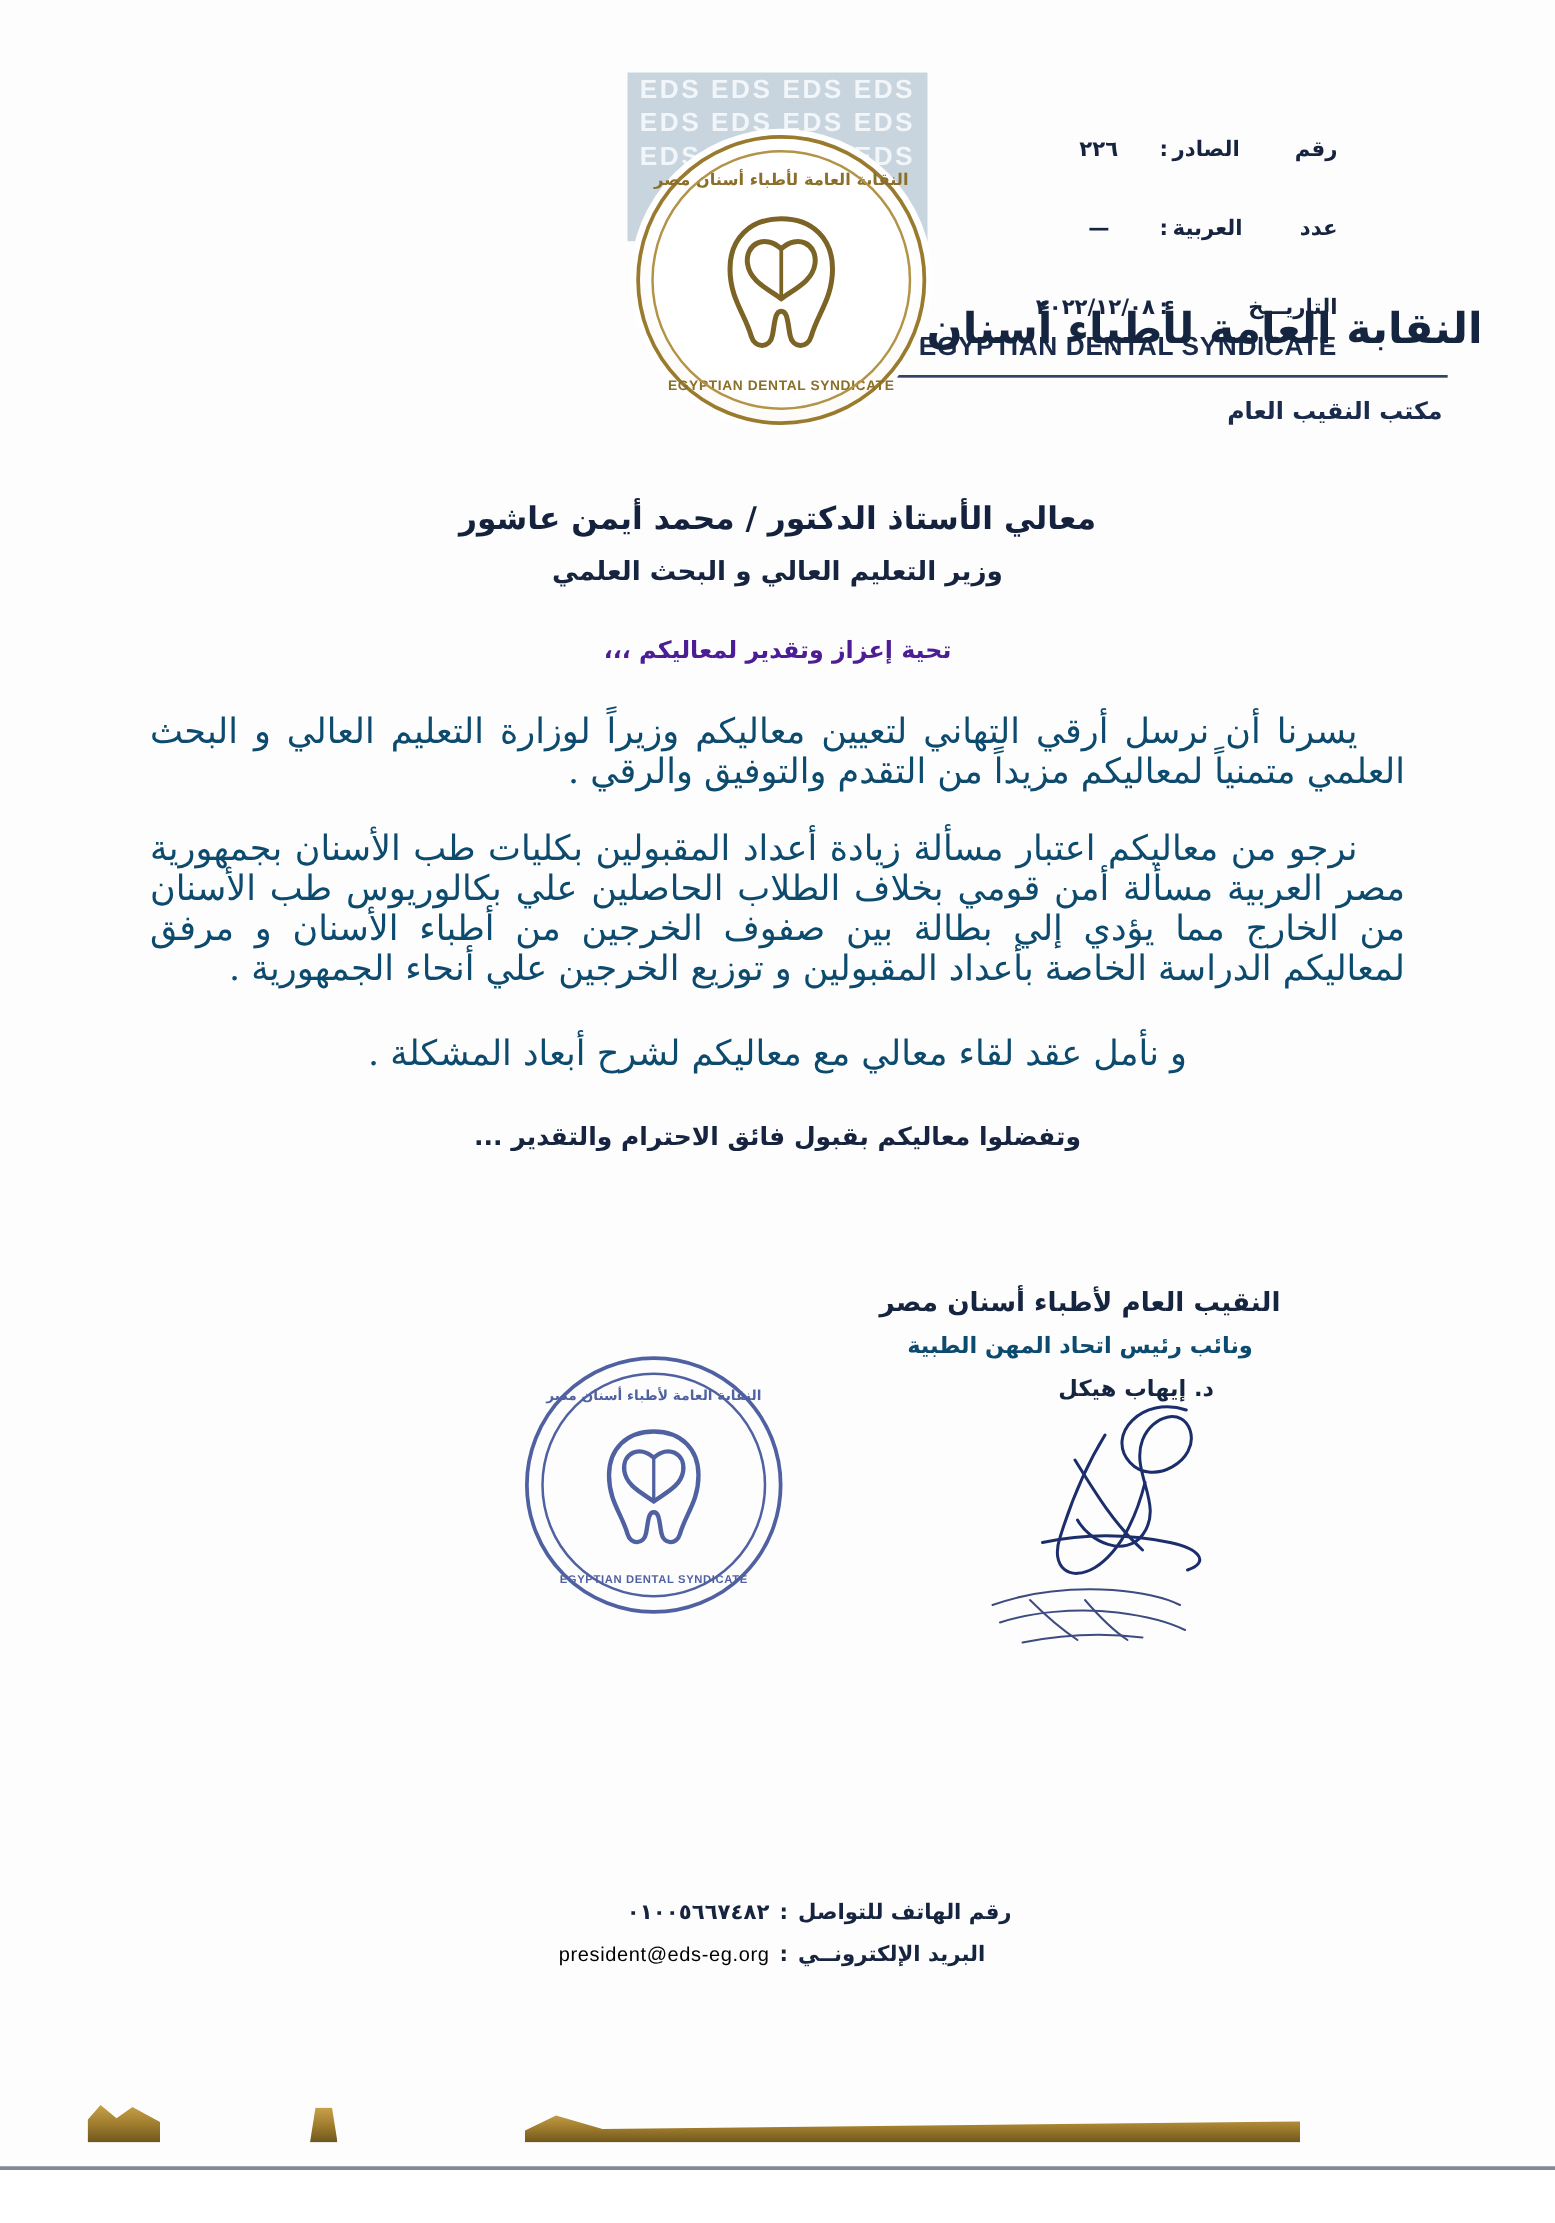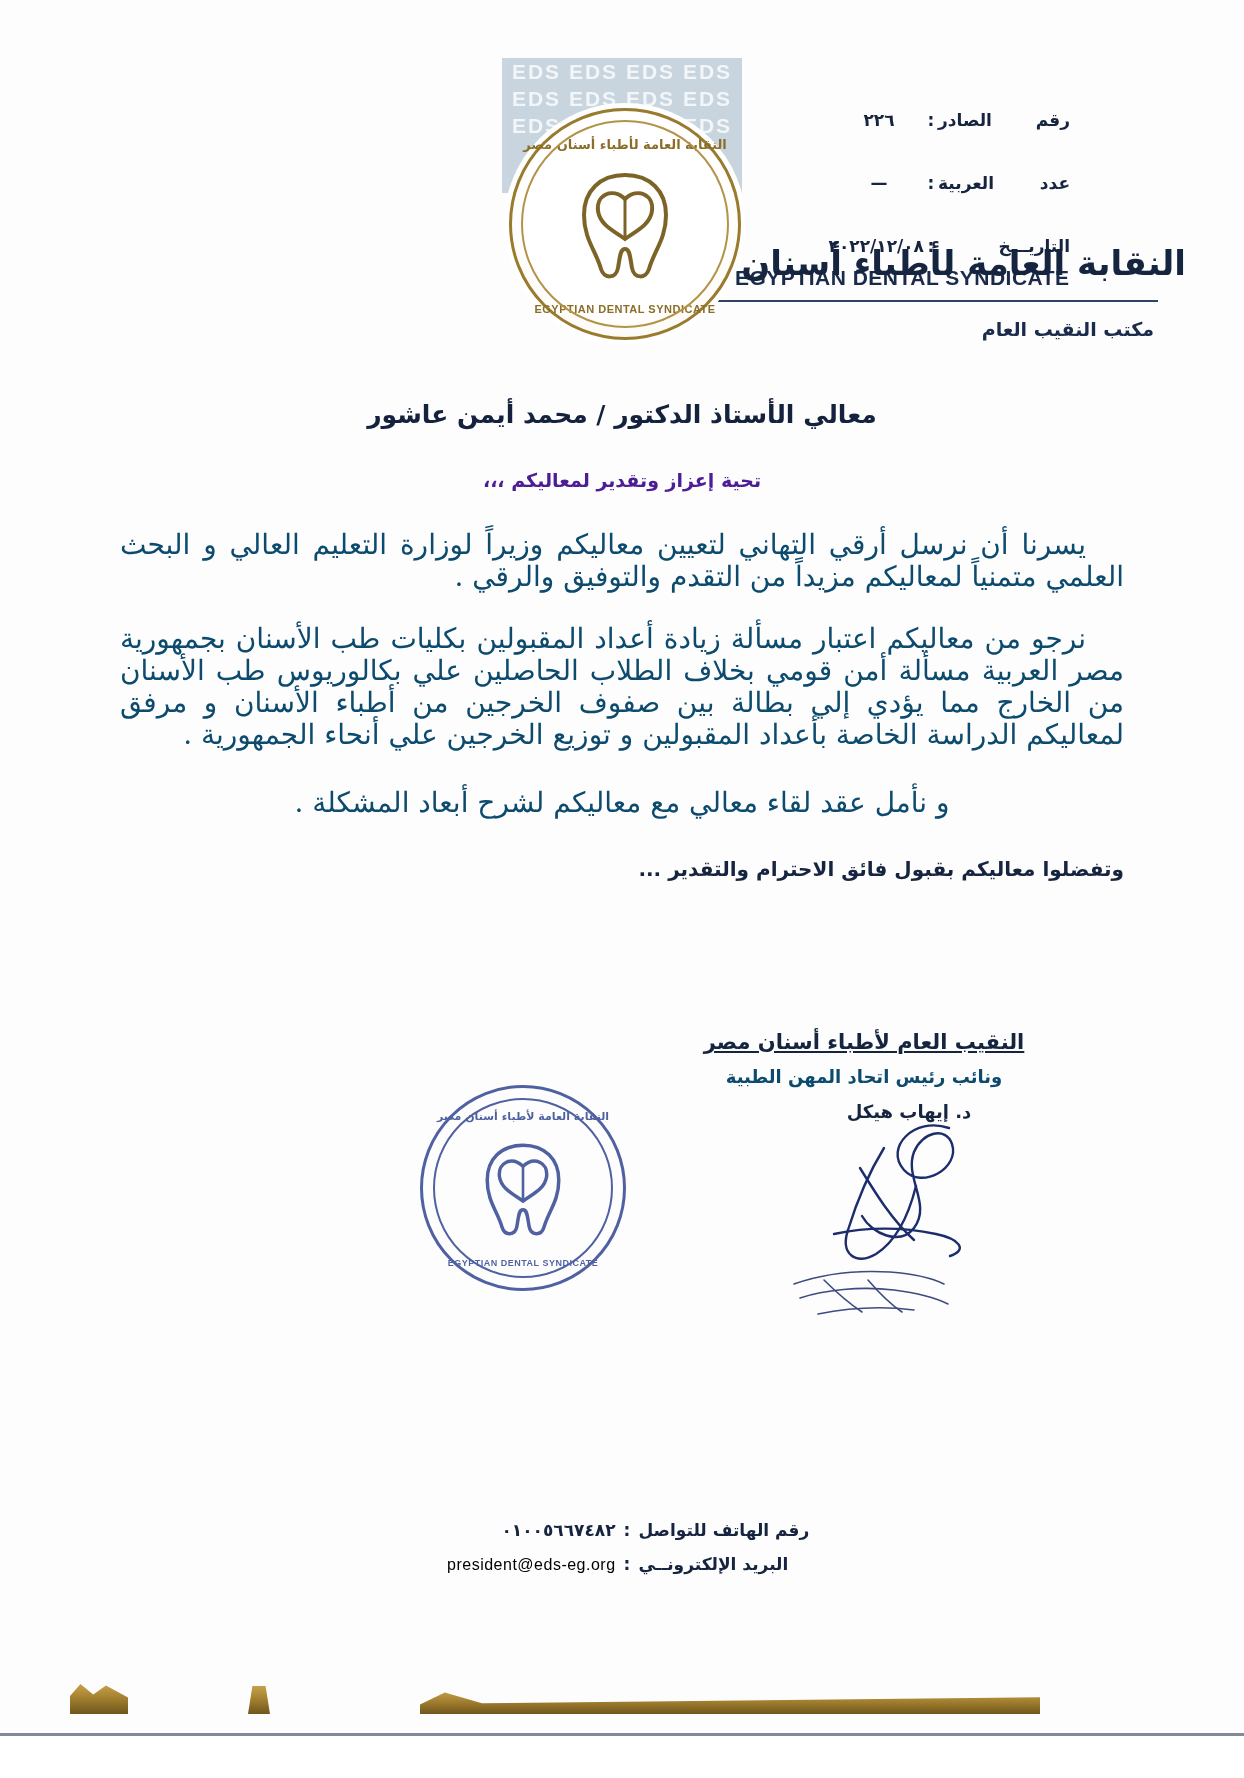--- a/index.html
+++ b/index.html
@@ -216,40 +216,40 @@
     font-family: "DejaVu Serif", "Liberation Serif", serif;
     text-indent: 38px;
   }
   .para.p2 { margin-top: 30px; }
   .para.center {
     text-align: center;
     text-indent: 0;
     margin-top: 36px;
   }
   .closing {
+    text-align: center;
     font-size: 20px;
     font-weight: bold;
     margin-top: 38px;
     color: #16243f;
   }
 
   
   .sign-block {
     position: absolute;
     top: 1030px;
     right: 170px;
     width: 420px;
     text-align: center;
     direction: rtl;
   }
   .sign-line1 {
     font-size: 21px;
     font-weight: bold;
     color: #15243f;
-    text-decoration: underline;
   }
   .sign-line2 {
     font-size: 18px;
     font-weight: bold;
     margin-top: 12px;
     color: #0c4a6e;
   }
   .sign-line3 {
     font-size: 18px;
     font-weight: bold;
@@ -386,20 +386,21 @@
             <path d="M55 34 L55 74" fill="none" stroke="#7c6427" stroke-width="3"></path>
           </svg>
         </div>
         <div class="seal-text-bottom">EGYPTIAN DENTAL SYNDICATE</div>
       </div>
     </div>
   </div>
 
   <div class="content">
     <div class="addressee">معالي الأستاذ الدكتور / محمد أيمن عاشور</div>
+    <div class="addressee-title">وزير التعليم العالي و البحث العلمي</div>
     <div class="greeting">تحية إعزاز وتقدير لمعاليكم ،،،</div>
 
     <p class="para p1">يسرنا أن نرسل أرقي التهاني لتعيين معاليكم وزيراً لوزارة التعليم العالي و البحث العلمي متمنياً لمعاليكم مزيداً من التقدم والتوفيق والرقي .</p>
     <p class="para p2">نرجو من معاليكم اعتبار مسألة زيادة أعداد المقبولين بكليات طب الأسنان بجمهورية مصر العربية مسألة أمن قومي بخلاف الطلاب الحاصلين علي بكالوريوس طب الأسنان من الخارج مما يؤدي إلي بطالة بين صفوف الخرجين من أطباء الأسنان و مرفق لمعاليكم الدراسة الخاصة بأعداد المقبولين و توزيع الخرجين علي أنحاء الجمهورية .</p>
     <p class="para center">و نأمل عقد لقاء معالي مع معاليكم لشرح أبعاد المشكلة .</p>
 
     <div class="closing">وتفضلوا معاليكم بقبول فائق الاحترام والتقدير ...</div>
   </div>
 
   <div class="sign-block">

